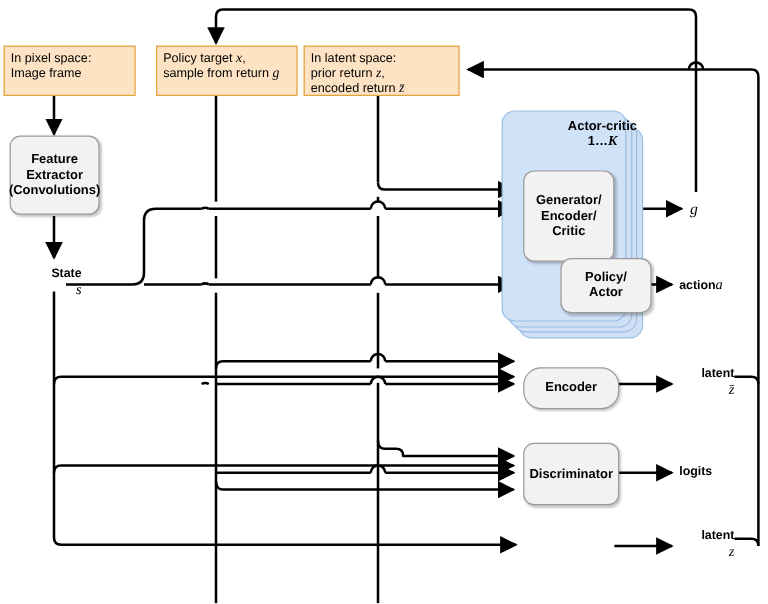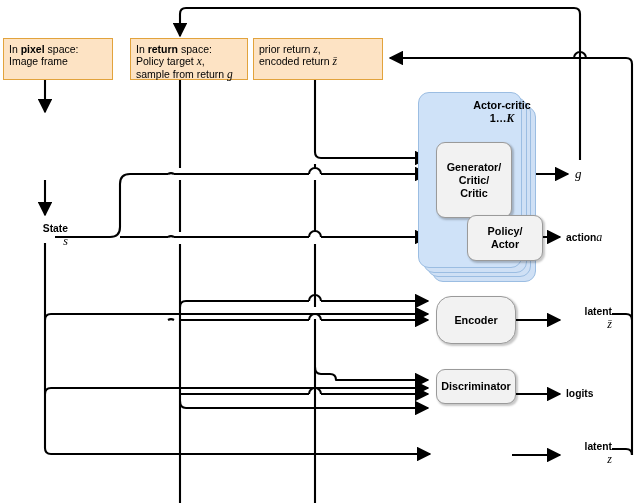--- a/index.html
+++ b/index.html
@@ -12,21 +12,21 @@
     position:absolute;
     background:#fde3c4;
     border:1.6px solid #e2a33c;
     box-sizing:border-box;
     padding:4px 5px 3px 5px;
     font-size:10.5px;
     line-height:12.4px;
     color:#000;
   }
   .note .ln{white-space:nowrap;}
-  .note b{font-weight:bold;}
+  .note b{font-weight:normal;}
   .mi{font-family:"Liberation Serif",serif;font-style:italic;font-size:11.5px;}
 
   .proc{
     position:absolute;
     box-sizing:border-box;
     background:#f2f2f2;
     border:1.3px solid #9a9a9a;
     border-radius:9px;
     display:flex;align-items:center;justify-content:center;
     text-align:center;
@@ -157,71 +157,78 @@
 
   <div class="note" style="left:3px;top:38px;width:110px;height:42px;">
     <div class="ln">
       <span>In </span><b>pixel</b><span> space:</span>
     </div>
     <div class="ln">Image frame</div>
   </div>
 
   <div class="note" style="left:130px;top:38px;width:118px;height:42px;">
     <div class="ln">
-      <span>In </span><b>return</b><span> space:</span>
-    </div>
-    <div class="ln">
       <span>Policy target </span><span class="mi">x</span><span>,</span>
     </div>
     <div class="ln">
       <span>sample from return </span><span class="mi">g</span>
     </div>
   </div>
 
   <div class="note" style="left:253px;top:38px;width:130px;height:42px;">
+    <div class="ln">
+      <span>In </span><b>latent</b><span> space:</span>
+    </div>
     <div class="ln">
       <span>prior return </span><span class="mi">z</span><span>,</span>
     </div>
     <div class="ln">
       <span>encoded return </span><span class="mi">z̄</span>
     </div>
   </div>
 
   <div class="stackwrap" style="left:418px;top:92px;width:130px;height:190px;">
     <div class="card" style="left:14px;top:14px;width:104px;height:176px;"></div>
     <div class="card" style="left:9px;top:9px;width:104px;height:176px;"></div>
     <div class="card" style="left:4.5px;top:4.5px;width:104px;height:176px;"></div>
     <div class="card top" style="left:0px;top:0px;width:104px;height:176px;"></div>
     <div class="stacktitle" style="left:0px;top:7px;width:104px;">
       <div>Actor-critic</div>
       <div><span>1…</span><span class="mi">K</span></div>
     </div>
   </div>
 
+  <div class="proc" style="left:8px;top:113px;width:75px;height:66px;">
+    <div>
+      <div>Feature</div>
+      <div>Extractor</div>
+      <div>(Convolutions)</div>
+    </div>
+  </div>
 
   <div class="proc" style="left:436px;top:142px;width:76px;height:76px;">
     <div>
       <div>Generator/</div>
-      <div>Critic/</div>
+      <div>Encoder/</div>
       <div>Critic</div>
     </div>
   </div>
 
   <div class="proc" style="left:436px;top:215px;width:76px;height:46px;margin-left:31px;">
     <div>
       <div>Policy/</div>
       <div>Actor</div>
     </div>
   </div>
 
-  <div class="proc" style="left:436px;top:296px;width:80px;height:48px;border-radius:15px;">
+  <div class="proc" style="left:436px;top:306px;width:80px;height:35px;border-radius:15px;">
     <div>Encoder</div>
   </div>
 
-  <div class="proc" style="left:436px;top:369px;width:80px;height:35px;">
+  <div class="proc" style="left:436px;top:369px;width:80px;height:52px;">
     <div>Discriminator</div>
   </div>
 
 
   <div class="lbl ctr" style="left:22px;top:223px;width:46px;">
     <div>State</div>
     <div class="sym">s</div>
   </div>
 
   <div class="sym-only" style="left:575px;top:166px;">g</div>

